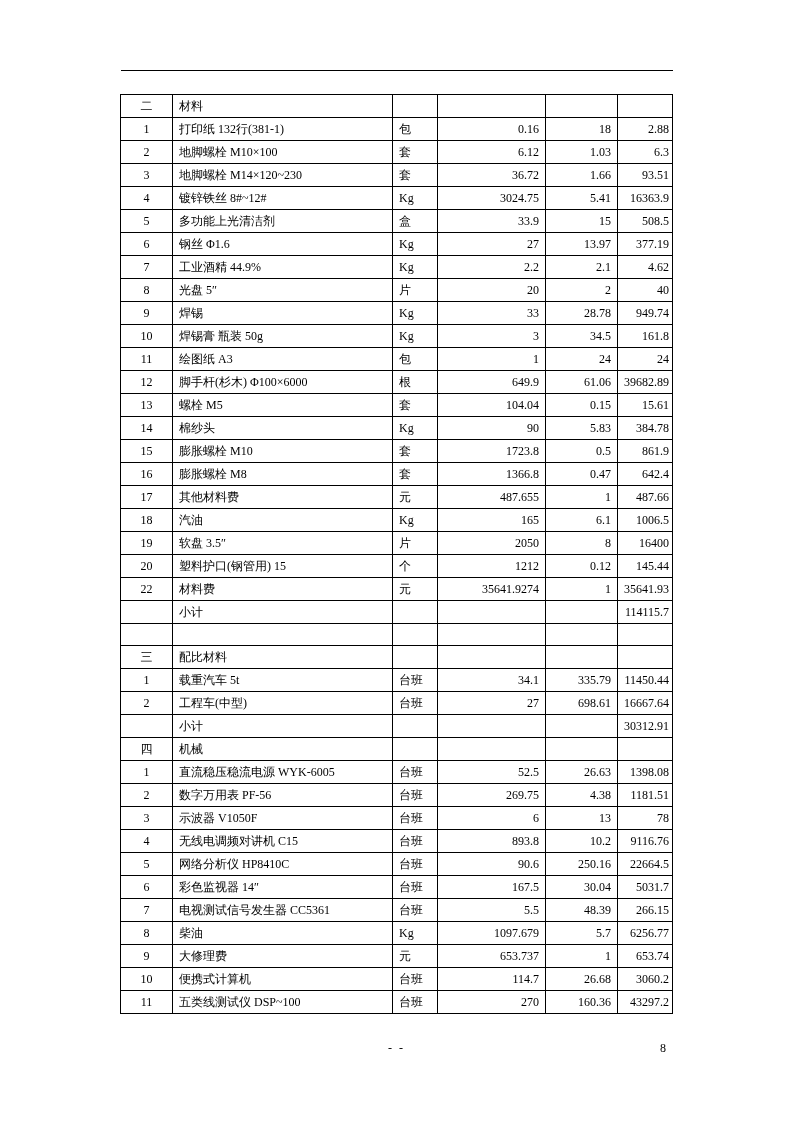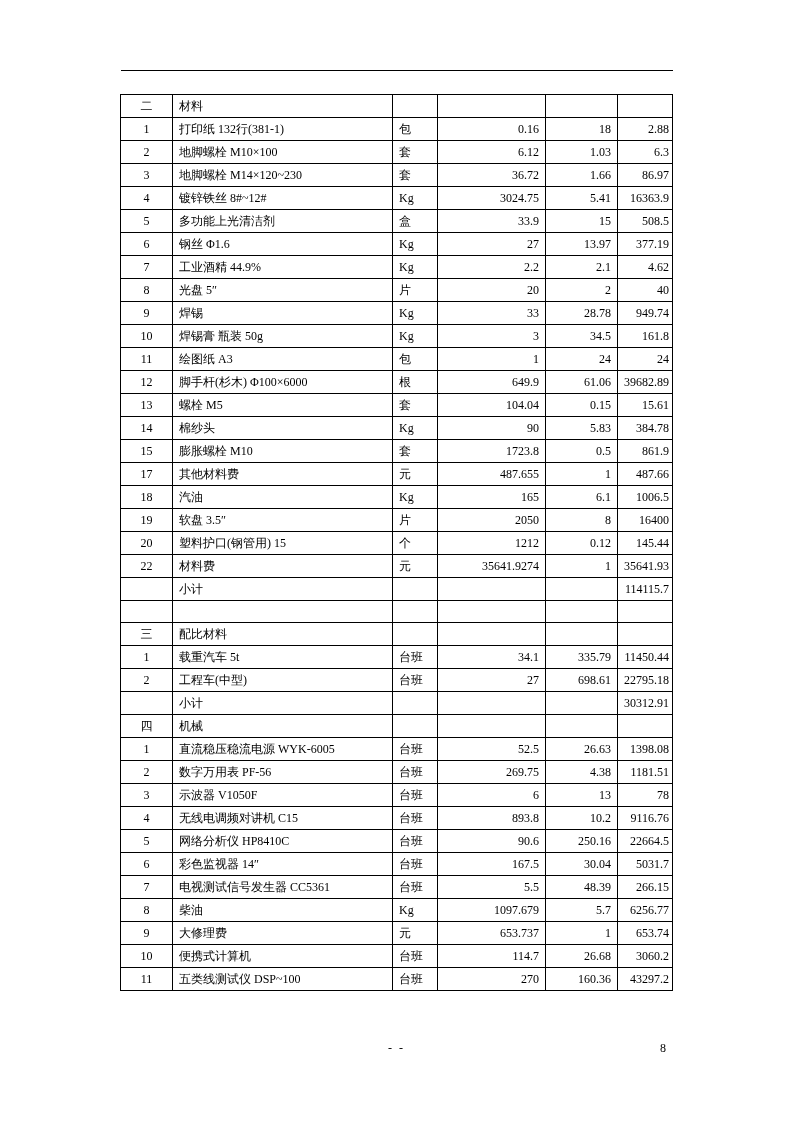--- a/index.html
+++ b/index.html
@@ -81,21 +81,21 @@
           <td class="c3">6.12</td>
           <td class="c4">1.03</td>
           <td class="c5">6.3</td>
         </tr>
         <tr>
           <td class="c0">3</td>
           <td class="c1">地脚螺栓 M14×120~230</td>
           <td class="c2">套</td>
           <td class="c3">36.72</td>
           <td class="c4">1.66</td>
-          <td class="c5">86.97</td>
+          <td class="c5">93.51</td>
         </tr>
         <tr>
           <td class="c0">4</td>
           <td class="c1">镀锌铁丝 8#~12#</td>
           <td class="c2">Kg</td>
           <td class="c3">3024.75</td>
           <td class="c4">5.41</td>
           <td class="c5">16363.9</td>
         </tr>
         <tr>
@@ -180,20 +180,28 @@
         </tr>
         <tr>
           <td class="c0">15</td>
           <td class="c1">膨胀螺栓 M10</td>
           <td class="c2">套</td>
           <td class="c3">1723.8</td>
           <td class="c4">0.5</td>
           <td class="c5">861.9</td>
         </tr>
         <tr>
+          <td class="c0">16</td>
+          <td class="c1">膨胀螺栓 M8</td>
+          <td class="c2">套</td>
+          <td class="c3">1366.8</td>
+          <td class="c4">0.47</td>
+          <td class="c5">642.4</td>
+        </tr>
+        <tr>
           <td class="c0">17</td>
           <td class="c1">其他材料费</td>
           <td class="c2">元</td>
           <td class="c3">487.655</td>
           <td class="c4">1</td>
           <td class="c5">487.66</td>
         </tr>
         <tr>
           <td class="c0">18</td>
           <td class="c1">汽油</td>
@@ -257,21 +265,21 @@
           <td class="c3">34.1</td>
           <td class="c4">335.79</td>
           <td class="c5">11450.44</td>
         </tr>
         <tr>
           <td class="c0">2</td>
           <td class="c1">工程车(中型)</td>
           <td class="c2">台班</td>
           <td class="c3">27</td>
           <td class="c4">698.61</td>
-          <td class="c5">22795.18</td>
+          <td class="c5">16667.64</td>
         </tr>
         <tr>
           <td class="c0"></td>
           <td class="c1">小计</td>
           <td class="c2"></td>
           <td class="c3"></td>
           <td class="c4"></td>
           <td class="c5">30312.91</td>
         </tr>
         <tr>

